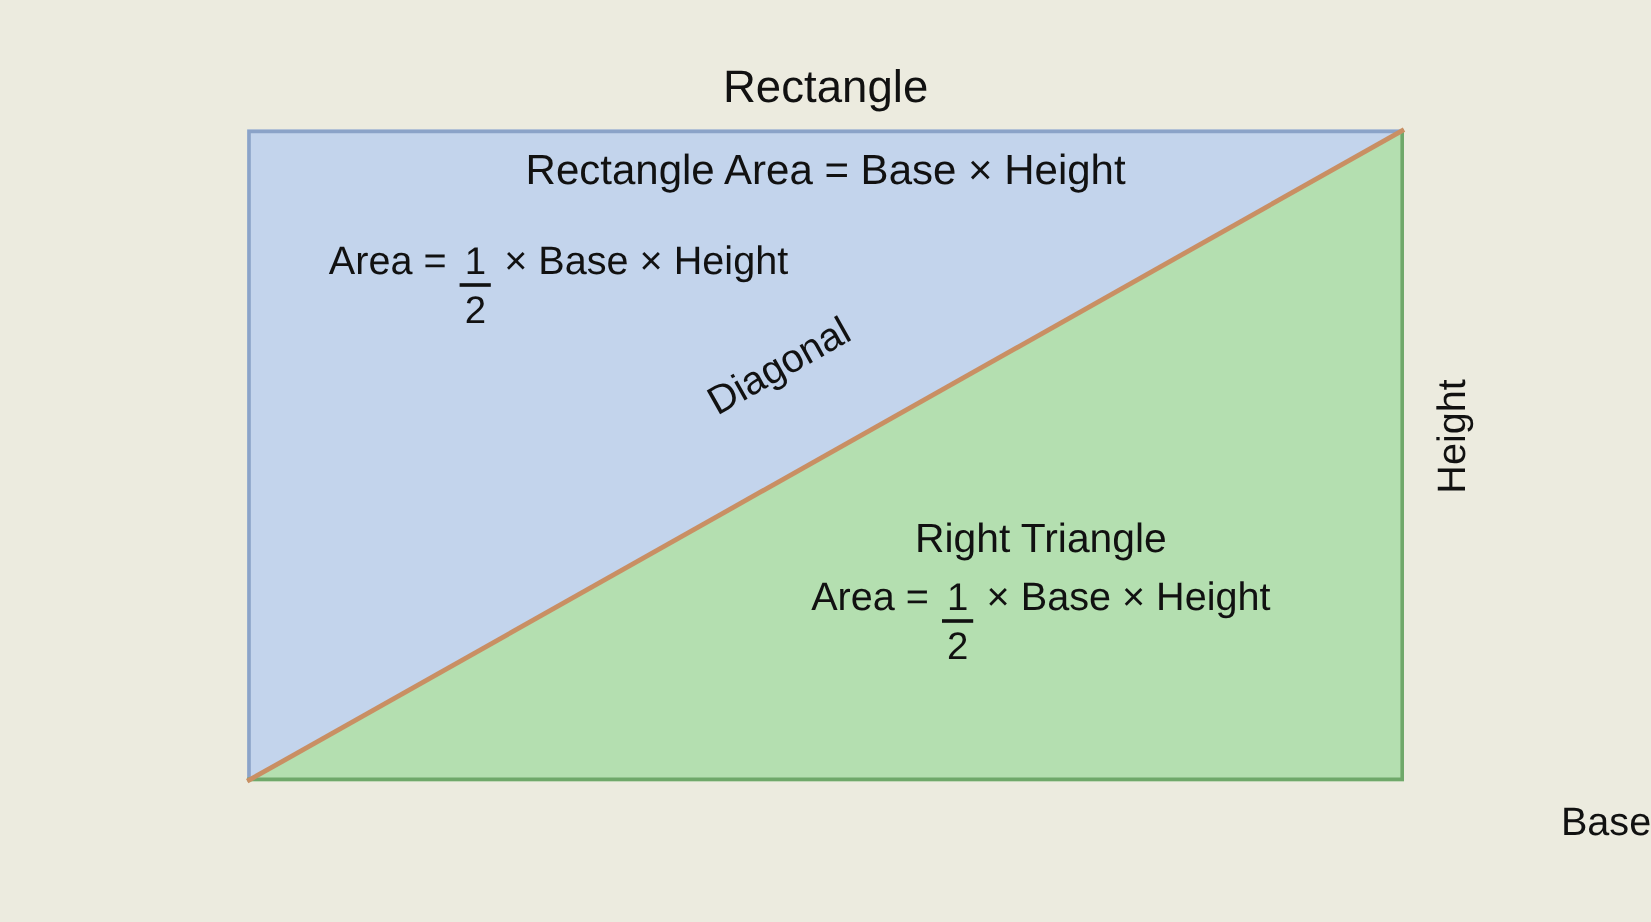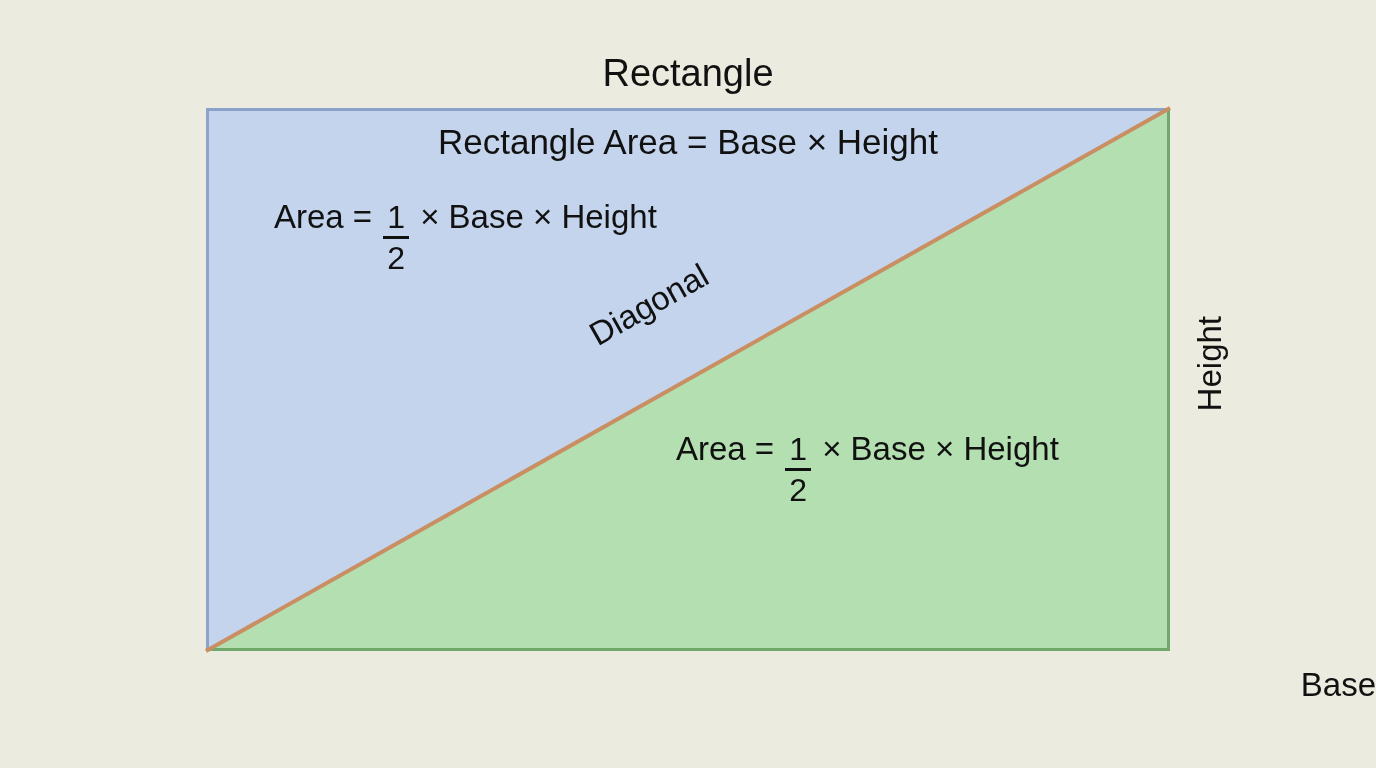--- a/index.html
+++ b/index.html
@@ -161,20 +161,21 @@
       <span class="frac">
         <span class="num">1</span>
         <span class="bar"></span>
         <span class="den">2</span>
       </span>
       <span>× Base × Height</span>
     </span>
   </div>
 
   <div class="lbl" id="right-triangle-block">
+    <span id="right-triangle-title">Right Triangle</span>
     <span class="formula-row">
       <span>Area =</span>
       <span class="frac">
         <span class="num">1</span>
         <span class="bar"></span>
         <span class="den">2</span>
       </span>
       <span>× Base × Height</span>
     </span>
   </div>

